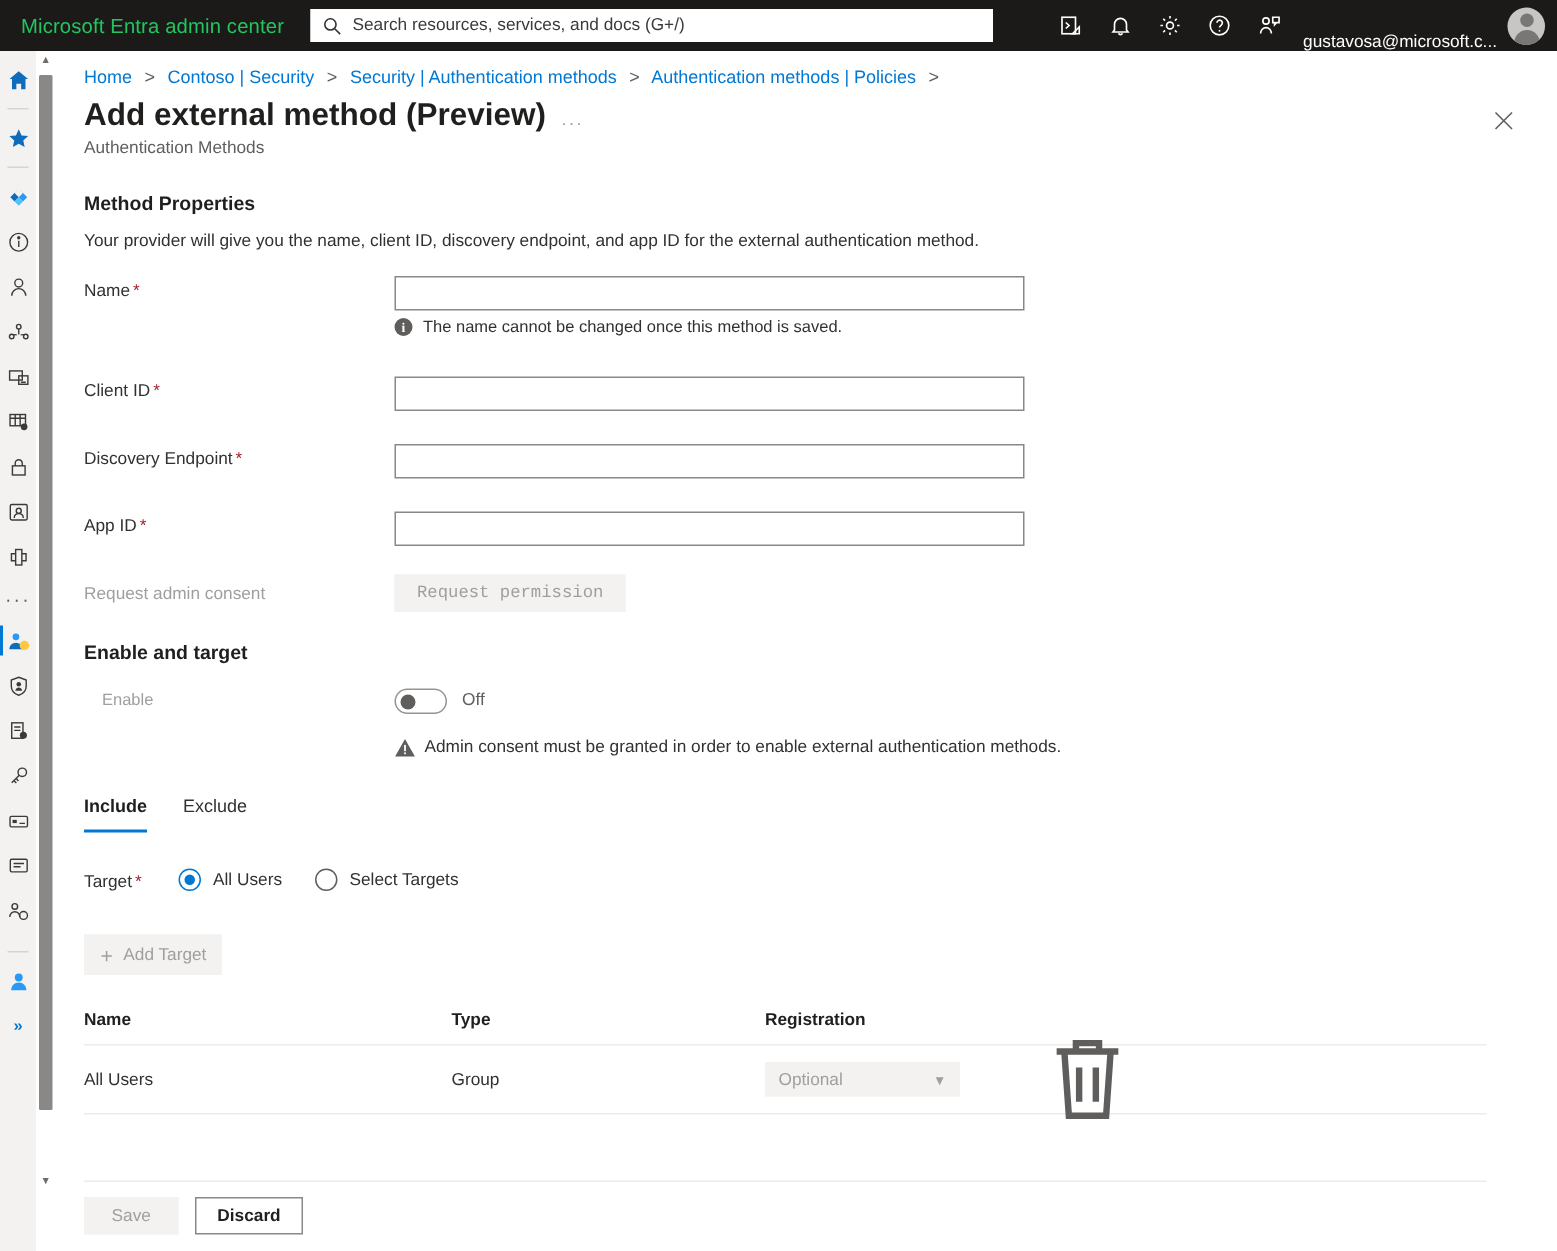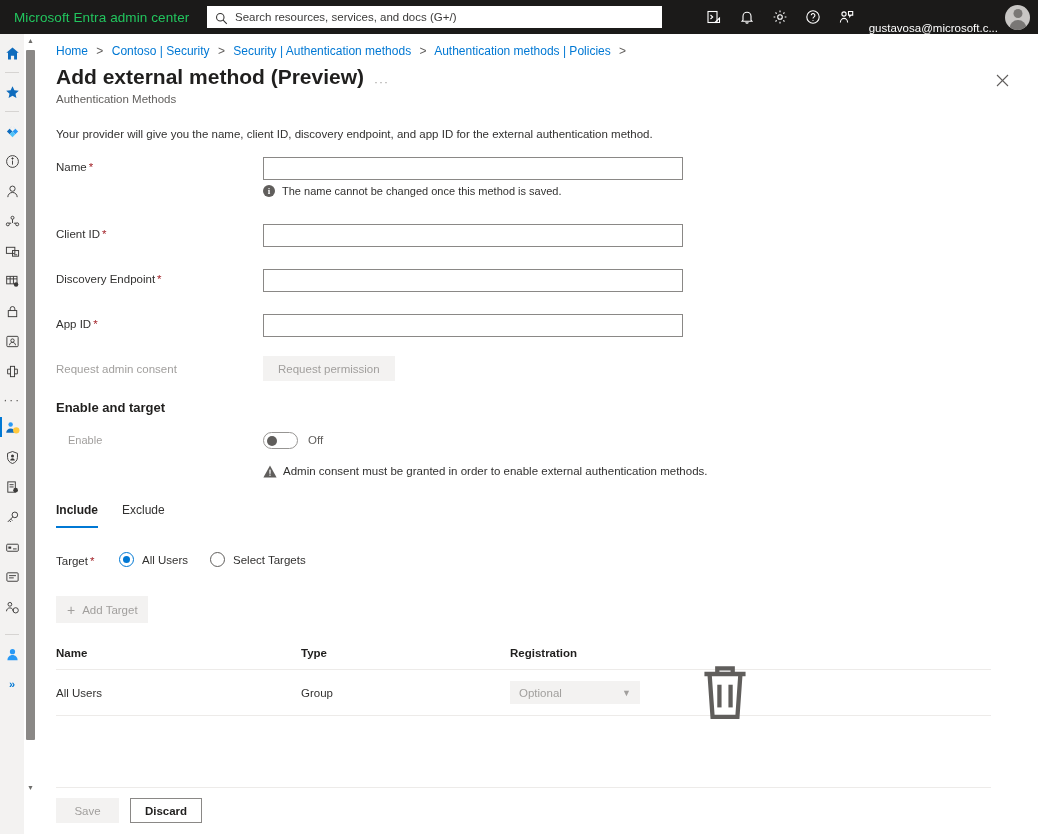--- a/index.html
+++ b/index.html
@@ -163,21 +163,21 @@
   .infoico {
     width: 12px; height: 12px; border-radius: 50%; background: #605e5c;
     color: #ffffff; font-size: 9px; font-weight: 700; line-height: 12px;
     text-align: center; margin-right: 7px; flex: none;
     font-family: "Liberation Serif", serif;
   }
   .btn-disabled {
     position: absolute; left: 207px; top: -3px;
     height: 25px; padding: 0 14px;
     background: #f3f2f1; border: 1px solid #f3f2f1; color: #a19f9d;
-    font-family: Liberation Sans, sans-serif; font-size: 11.5px;
+    font-family: Liberation Mono, monospace; font-size: 11.5px;
     display: flex; align-items: center; justify-content: center;
     cursor: default;
   }
 
   .sechead2 { font-size: 13px; font-weight: 600; color: #201f1e; margin: 14px 0 16px; }
 
   .togglerow { position: relative; height: 22px; margin-bottom: 4px; }
   .togglerow .lbl { position: absolute; left: 12px; top: 3px; font-size: 11px; color: #a19f9d; }
   .toggle {
     position: absolute; left: 207px; top: 1px;
@@ -505,20 +505,21 @@
 
   <div class="closebtn">
     <svg viewBox="0 0 13 13" stroke="#605e5c" stroke-width="1.1">
         <line x1="1" y1="1" x2="12" y2="12"></line>
         <line x1="12" y1="1" x2="1" y2="12"></line>
       </svg>
   </div>
 
   <div class="form">
 
+    <div class="sechead">Method Properties</div>
     <div class="lead">Your provider will give you the name, client ID, discovery endpoint, and app ID for the external authentication method.</div>
 
     <div class="row" style="margin-bottom:44px;">
       <div class="lbl">
         <span>Name</span><span class="req">*</span>
       </div>
       <input class="txt" type="text" value="" style="">
       <div class="helper">
         <span class="infoico">i</span>
         <span>The name cannot be changed once this method is saved.</span>

